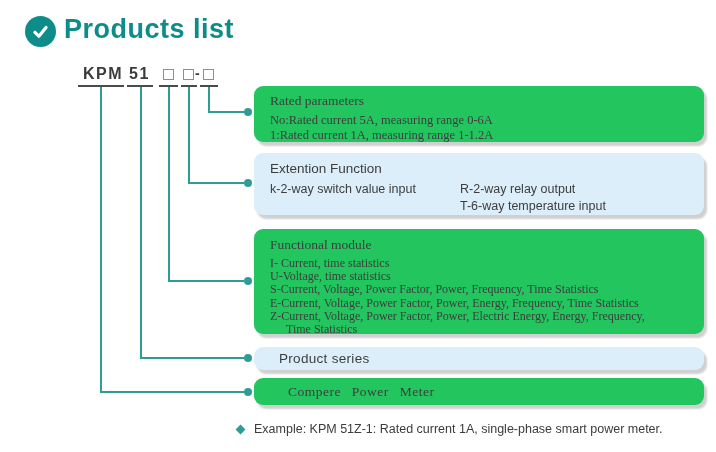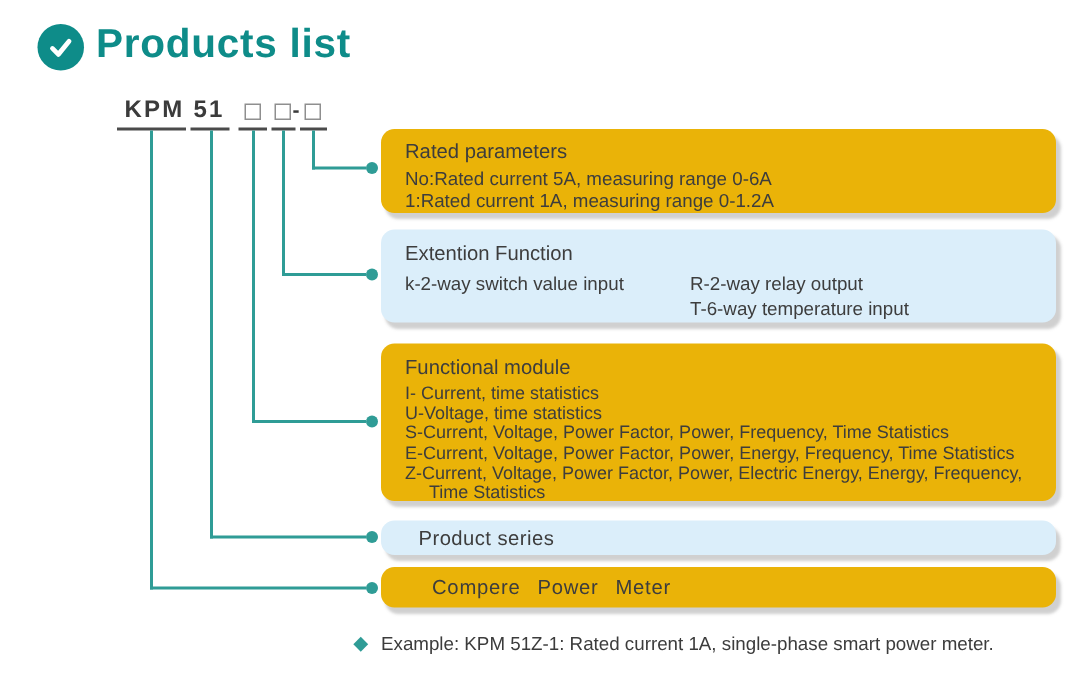--- a/index.html
+++ b/index.html
@@ -23,21 +23,21 @@
   .ul{position:absolute;top:85px;height:2px;background:#4b4b4b;}
   
   .vline{position:absolute;width:2px;background:#2f9c96;}
   .hline{position:absolute;height:2px;background:#2f9c96;}
   .dot{position:absolute;width:8px;height:8px;border-radius:50%;background:#2f9c96;}
   
   .box{
     position:absolute;left:254px;width:450px;border-radius:9px;
     box-shadow:3px 4px 2px rgba(120,120,120,0.35);box-sizing:border-box;
   }
-  .mint{background:#eab308;}
+  .mint{background:#22c55e;font-family:Liberation Serif, serif;}
   .blue{background:#dbeefa;}
   .box-title{font-size:13.5px;color:#3d3d3d;}
   .box-line{font-size:12.5px;color:#3d3d3d;}
   .box-rated{top:86px;height:56px;padding:7px 0 0 16px;}
   .box-rated .box-title{margin-bottom:4px;}
   .box-rated .box-line{line-height:15px;}
   .box-ext{top:153px;height:62px;padding:8px 12px 0 16px;}
   .box-ext .box-title{margin-bottom:5px;}
   .ext-cols{display:flex;}
   .ext-col-left{width:190px;}
@@ -93,21 +93,21 @@
   <span class="hline" style="left:140px;top:357px;width:104px;"></span>
   <span class="dot" style="left:244px;top:354px;"></span>
 
   <span class="vline" style="left:100px;top:87px;height:306px;"></span>
   <span class="hline" style="left:100px;top:391px;width:144px;"></span>
   <span class="dot" style="left:244px;top:388px;"></span>
 
   <div class="box mint box-rated">
     <div class="box-title">Rated parameters</div>
     <div class="box-line">No:Rated current 5A, measuring range 0-6A</div>
-    <div class="box-line">1:Rated current 1A, measuring range 0-1.2A</div>
+    <div class="box-line">1:Rated current 1A, measuring range 1-1.2A</div>
   </div>
 
   <div class="box blue box-ext">
     <div class="box-title">Extention Function</div>
     <div class="ext-cols">
       <div class="ext-col-left">
         <div class="box-line">k-2-way switch value input</div>
       </div>
       <div class="ext-col-right">
         <div class="box-line">R-2-way relay output</div>

